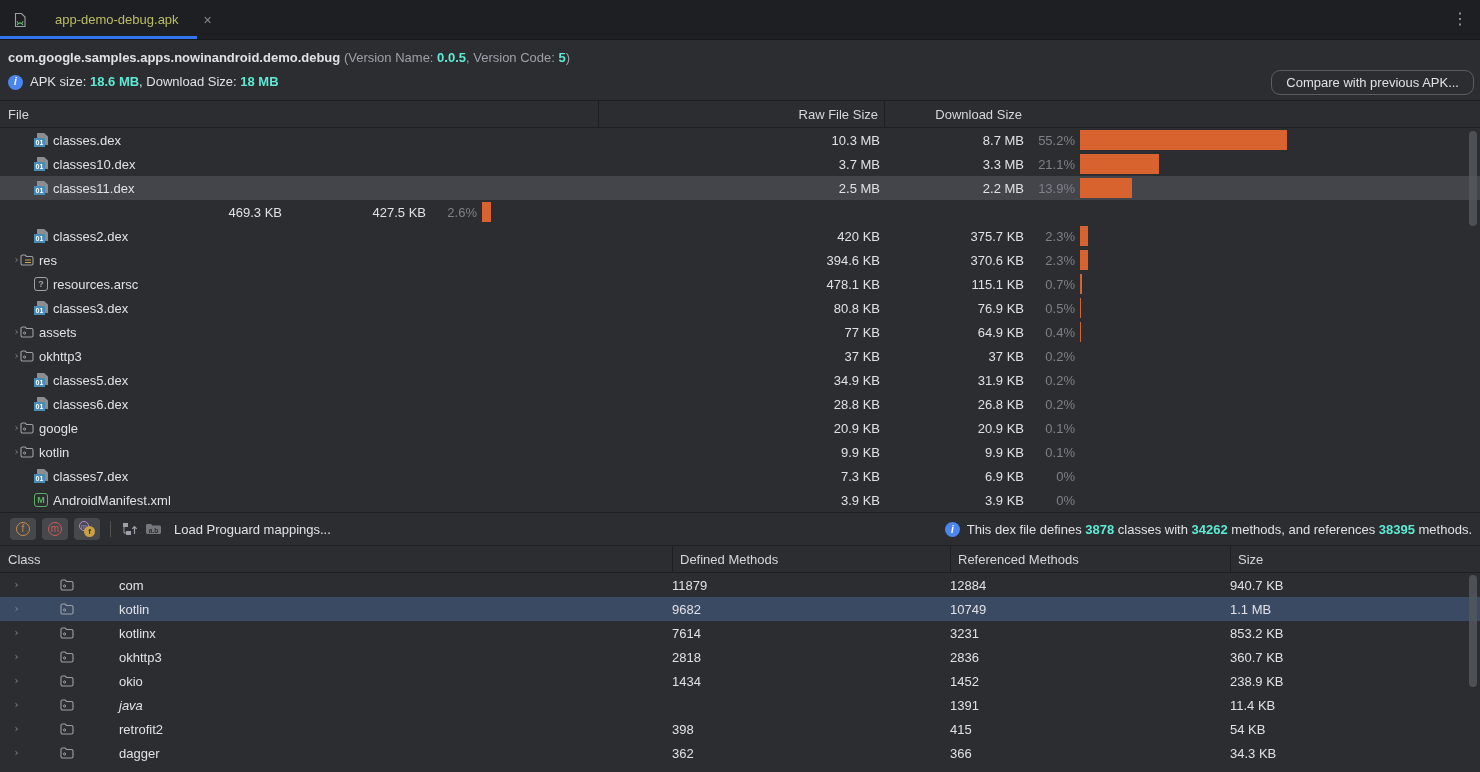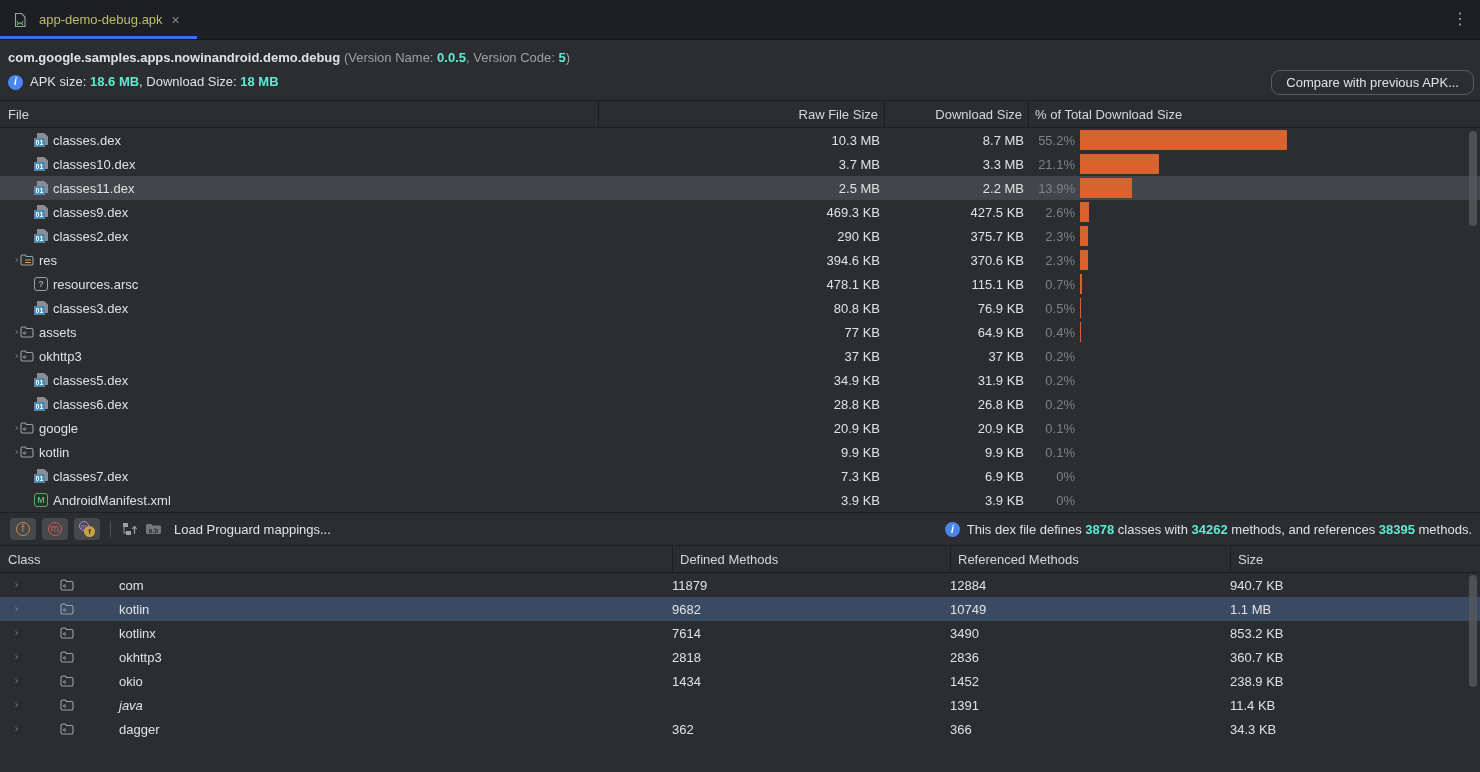--- a/index.html
+++ b/index.html
@@ -4,21 +4,21 @@
 <style>
   * { box-sizing: border-box; }
   html,body { margin:0; padding:0; }
   body {
     width:1480px; height:772px; overflow:hidden;
     background:#2b2d30; color:#dfe1e5;
     font-family:"Liberation Sans", sans-serif; font-size:13px;
   }
   
   .tabbar { position:relative; height:40px; background:#1e1f22; border-bottom:1px solid #17181b; }
-  .tab { position:relative; display:inline-flex; align-items:center; gap:7px; height:100%; padding:0 14px 0 12px; cursor:pointer; }
+  .tab { position:relative; display:inline-flex; align-items:center; gap:23px; height:100%; padding:0 14px 0 12px; cursor:pointer; }
   .tab-underline { position:absolute; left:0; bottom:0; width:197px; height:3px; background:#3574f0; }
   .tab-label { color:#bcbe66; }
   .tab-close { color:#868a91; font-size:14px; margin-left:2px; }
   .kebab { position:absolute; right:12px; top:9px; color:#9da0a8; font-size:16px; letter-spacing:0; cursor:pointer; }
   
   .hdr { padding:7px 8px 0 8px; height:60px; position:relative; }
   .pkg-line { line-height:22px; }
   .pkg { font-weight:bold; color:#dfe1e5; }
   .dim { color:#9da0a8; }
   .b { font-weight:bold; color:#5eead4; }
@@ -114,21 +114,20 @@
     </span>
   </div>
   <button class="compare-btn">Compare with previous APK...</button>
 </div>
 
 <div class="section">
   <div class="ftable-header">
     <div class="fh-name">File</div>
     <div class="fh-raw">Raw File Size</div>
     <div class="fh-dl">Download Size</div>
-    <div class="fh-pct">% of Total Download Size</div>
   </div>
   <div id="file-rows">
       <div class="frow">
         <div class="cell-name">
           <span class="indent-blank"></span>
           <span class="row-icon">
             <span class="ic-dex">
               <span class="page"></span>
               <span class="tag">01</span>
             </span>
@@ -166,47 +165,37 @@
             </span>
           </span>
           <span class="row-label">classes11.dex</span>
         </div>
         <div class="cell-raw">2.5 MB</div>
         <div class="cell-dl">2.2 MB</div>
         <div class="cell-pct">13.9%</div>
         <span class="bar" style="width: 52px; background: rgb(217, 99, 46);"></span>
       </div>
       <div class="frow">
-        <div class="cell-name">
-          <span class="indent-blank"></span>
-          <span class="row-icon">
-            <span class="ic-dex">
-              <span class="page"></span>
-              <span class="tag">01</span>
-            </span>
-          </span>
-          <span class="row-label">classes9.dex</span>
-        </div>
         <div class="cell-raw">469.3 KB</div>
         <div class="cell-dl">427.5 KB</div>
         <div class="cell-pct">2.6%</div>
         <span class="bar" style="width: 9px; background: rgb(217, 99, 46);"></span>
       </div>
       <div class="frow">
         <div class="cell-name">
           <span class="indent-blank"></span>
           <span class="row-icon">
             <span class="ic-dex">
               <span class="page"></span>
               <span class="tag">01</span>
             </span>
           </span>
           <span class="row-label">classes2.dex</span>
         </div>
-        <div class="cell-raw">290 KB</div>
+        <div class="cell-raw">420 KB</div>
         <div class="cell-dl">375.7 KB</div>
         <div class="cell-pct">2.3%</div>
         <span class="bar" style="width: 8px; background: rgb(217, 99, 46);"></span>
       </div>
       <div class="frow">
         <div class="cell-name">
           <span class="indent-chevron">
             <svg width="10" height="10" viewBox="0 0 10 10">
               <path d="M3 1.6 L7.2 5 L3 8.4" fill="none" stroke="#9da0a8" stroke-width="1.4"></path>
             </svg>
@@ -486,21 +475,21 @@
           </span>
           <span class="row-icon">
             <svg width="16" height="16" viewBox="0 0 16 16">
               <path d="M2 4.5 C2 3.7 2.6 3 3.5 3 H6 l1.5 1.5 H12.5 C13.3 4.5 14 5.2 14 6 v5.5 c0 .8-.7 1.5-1.5 1.5 h-9 C2.7 13 2 12.3 2 11.5 Z" fill="none" stroke="#9da0a8" stroke-width="1.1"></path>
               <circle cx="5.6" cy="9" r="1.1" fill="none" stroke="#9da0a8"></circle>
             </svg>
           </span>
           <span class="row-label">kotlinx</span>
         </div>
         <div class="ccol-def">7614</div>
-        <div class="ccol-ref">3490</div>
+        <div class="ccol-ref">3231</div>
         <div class="ccol-size">853.2 KB</div>
       </div>
       <div class="crow">
         <div class="ccol-class">
           <span class="indent-chevron">
             <svg width="10" height="10" viewBox="0 0 10 10">
               <path d="M3 1.6 L7.2 5 L3 8.4" fill="none" stroke="#9da0a8" stroke-width="1.4"></path>
             </svg>
           </span>
           <span class="row-icon">
@@ -545,20 +534,39 @@
             <svg width="16" height="16" viewBox="0 0 16 16">
               <path d="M2 4.5 C2 3.7 2.6 3 3.5 3 H6 l1.5 1.5 H12.5 C13.3 4.5 14 5.2 14 6 v5.5 c0 .8-.7 1.5-1.5 1.5 h-9 C2.7 13 2 12.3 2 11.5 Z" fill="none" stroke="#9da0a8" stroke-width="1.1"></path>
               <circle cx="5.6" cy="9" r="1.1" fill="none" stroke="#9da0a8"></circle>
             </svg>
           </span>
           <span class="row-label">java</span>
         </div>
         <div class="ccol-def"></div>
         <div class="ccol-ref">1391</div>
         <div class="ccol-size">11.4 KB</div>
+      </div>
+      <div class="crow">
+        <div class="ccol-class">
+          <span class="indent-chevron">
+            <svg width="10" height="10" viewBox="0 0 10 10">
+              <path d="M3 1.6 L7.2 5 L3 8.4" fill="none" stroke="#9da0a8" stroke-width="1.4"></path>
+            </svg>
+          </span>
+          <span class="row-icon">
+            <svg width="16" height="16" viewBox="0 0 16 16">
+              <path d="M2 4.5 C2 3.7 2.6 3 3.5 3 H6 l1.5 1.5 H12.5 C13.3 4.5 14 5.2 14 6 v5.5 c0 .8-.7 1.5-1.5 1.5 h-9 C2.7 13 2 12.3 2 11.5 Z" fill="none" stroke="#9da0a8" stroke-width="1.1"></path>
+              <circle cx="5.6" cy="9" r="1.1" fill="none" stroke="#9da0a8"></circle>
+            </svg>
+          </span>
+          <span class="row-label">retrofit2</span>
+        </div>
+        <div class="ccol-def">398</div>
+        <div class="ccol-ref">415</div>
+        <div class="ccol-size">54 KB</div>
       </div>
       <div class="crow">
         <div class="ccol-class">
           <span class="indent-chevron">
             <svg width="10" height="10" viewBox="0 0 10 10">
               <path d="M3 1.6 L7.2 5 L3 8.4" fill="none" stroke="#9da0a8" stroke-width="1.4"></path>
             </svg>
           </span>
           <span class="row-icon">
             <svg width="16" height="16" viewBox="0 0 16 16">

